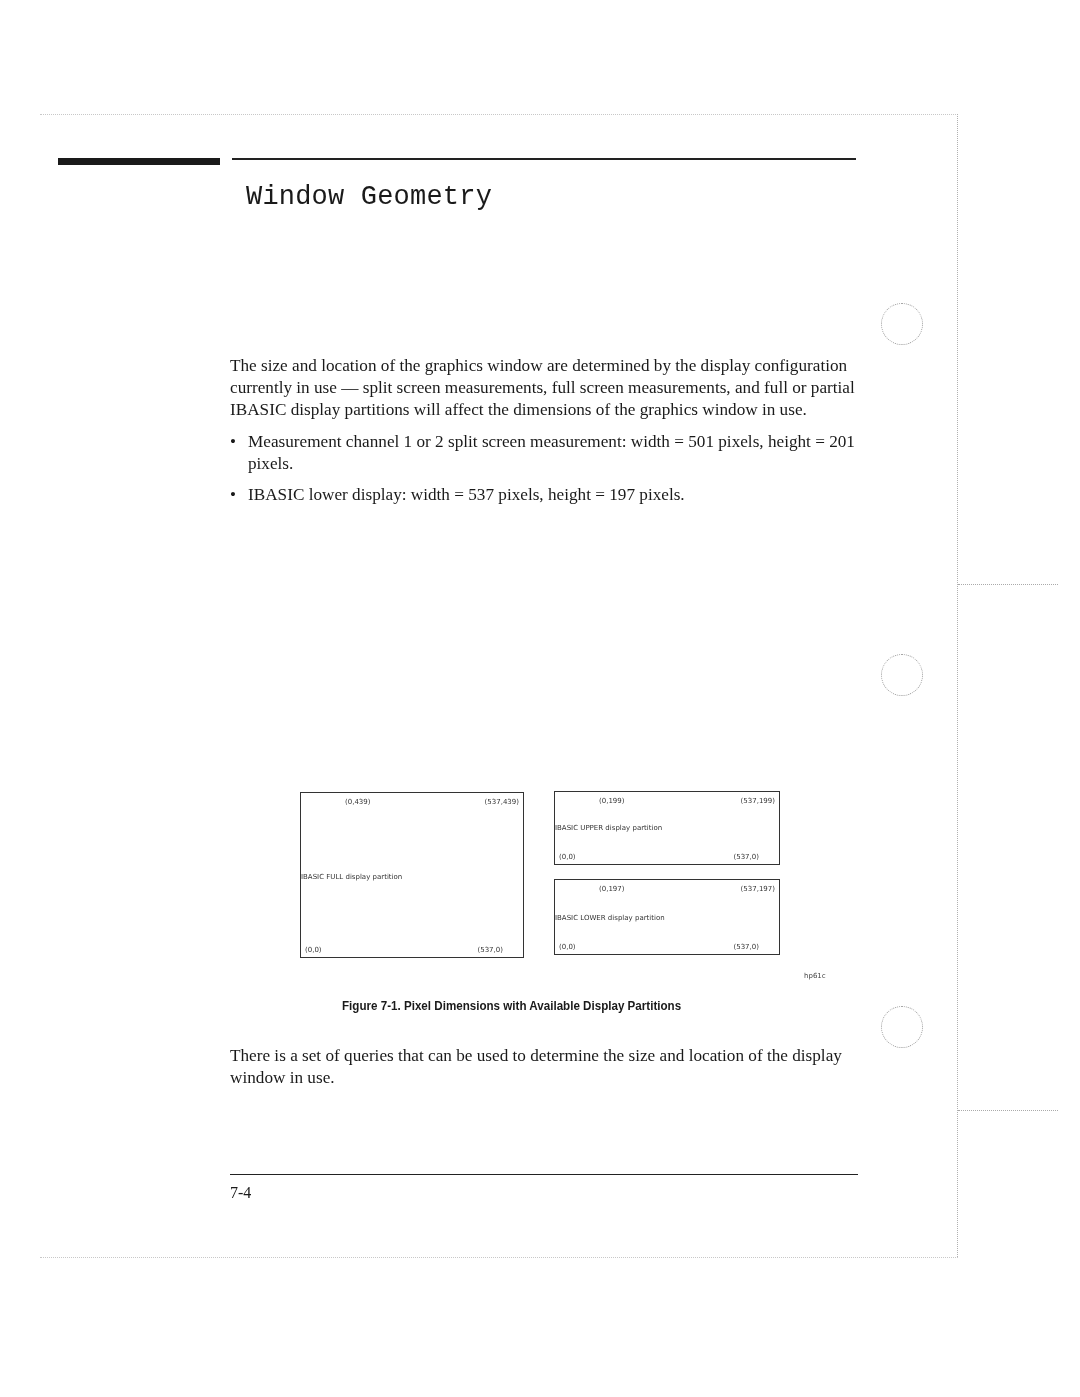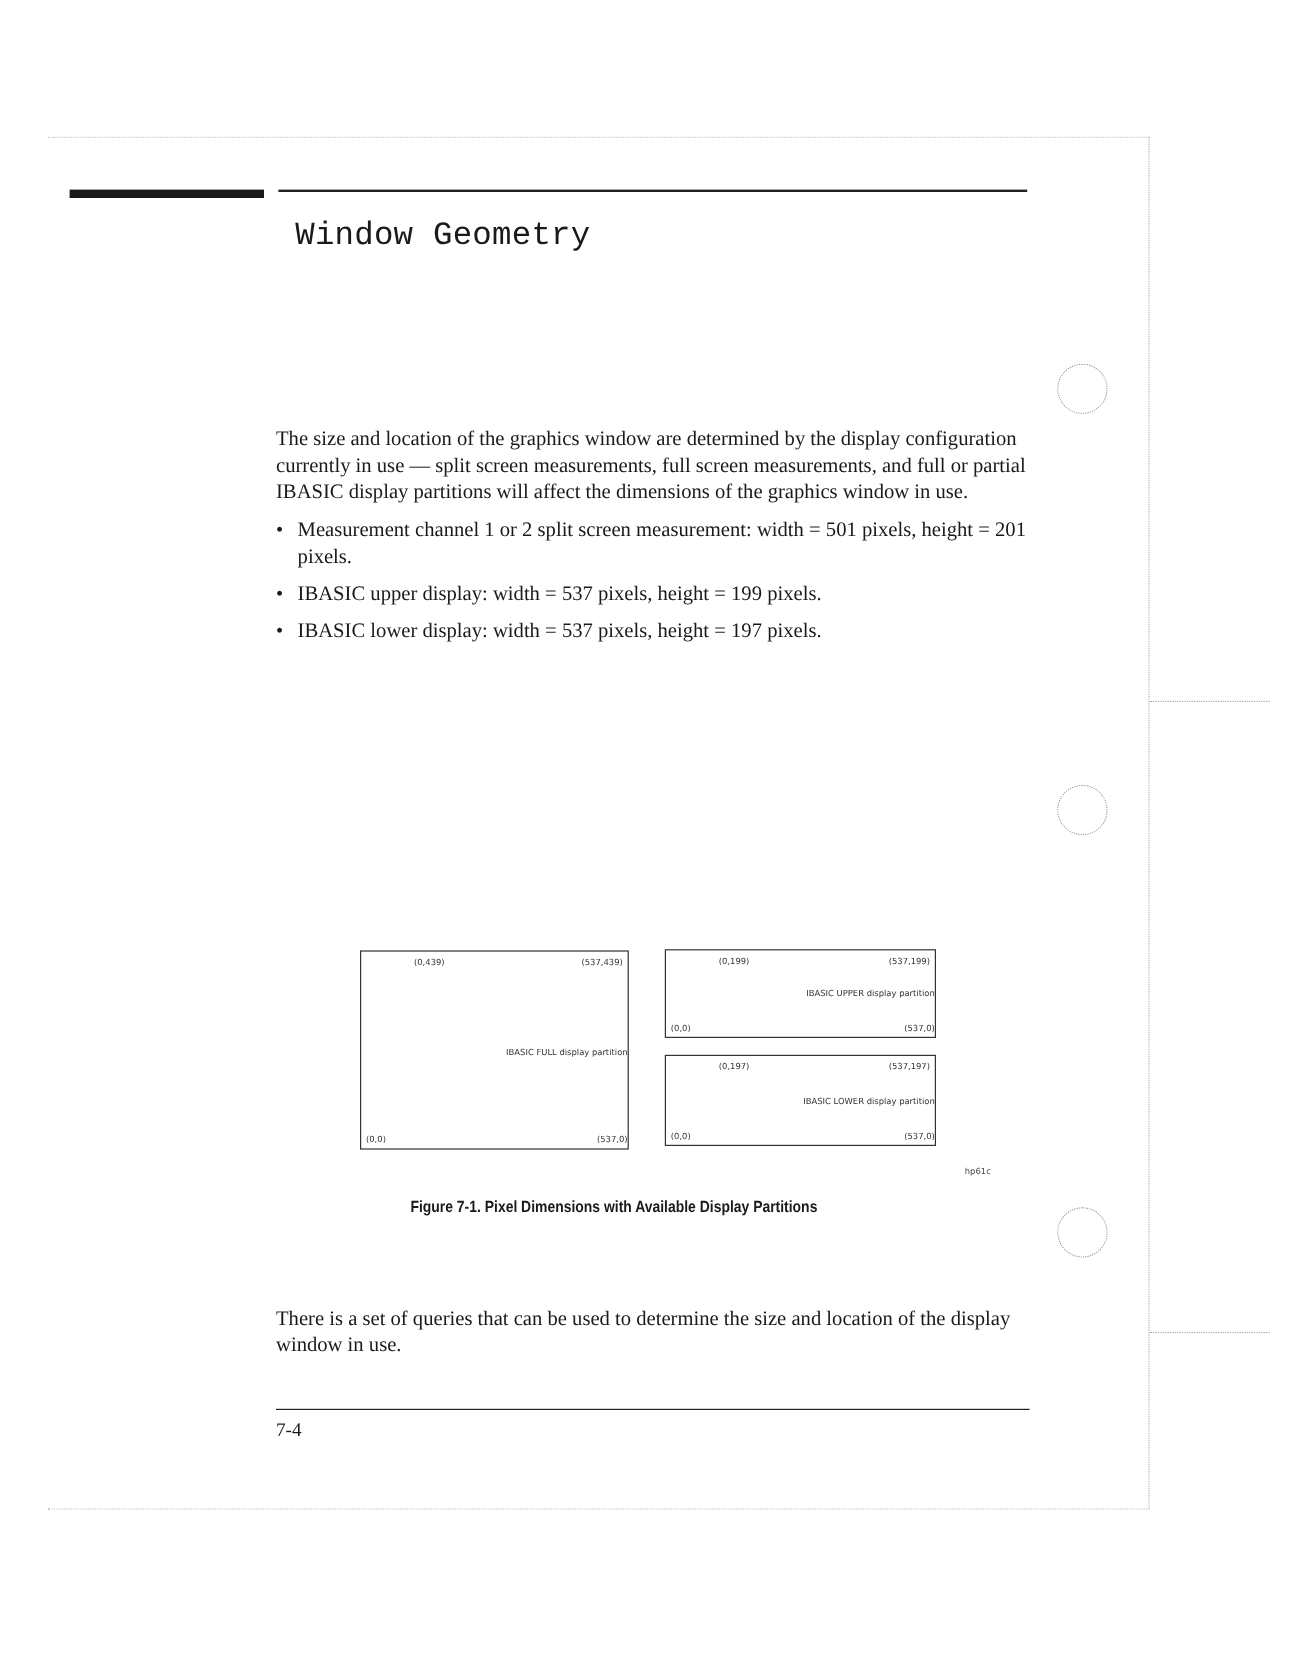--- a/index.html
+++ b/index.html
@@ -29,22 +29,22 @@
   .bullets li { position: relative; padding-left: 18px; margin-bottom: 9px; }
   .bullets li::before { content: "\2022"; position: absolute; left: 0; top: 0; font-size: 17px; }
 
   
   .fig-box { position: absolute; border: 1.5px solid #333; font-family: "DejaVu Sans", sans-serif;
              font-size: 7px; color: #333; }
   .fig-box .c { position: absolute; white-space: nowrap; }
   .fig-box .tl { left: 4px; top: 5px; padding-left: 40px; }
   .fig-box .tr { right: 4px; top: 5px; }
   .fig-box .bl { left: 4px; bottom: 3px; }
-  .fig-box .br { right: 0; bottom: 3px; }
-  .fig-box .mid { left: 12px; right: 0; text-align: right; }
+  .fig-box .br { right: 20px; bottom: 3px; }
+  .fig-box .mid { left: 0; right: 0; text-align: left; }
 
   .fig-id { position: absolute; left: 804px; top: 972px; font-family: "DejaVu Sans", sans-serif;
             font-size: 7px; color: #444; }
   .caption { position: absolute; left: 342px; top: 998px; font-family: "Liberation Sans", "DejaVu Sans", sans-serif;
              font-size: 13.5px; font-weight: bold; transform: scaleX(0.86); transform-origin: left top;
              white-space: nowrap; }
 
   .footer-rule { position: absolute; left: 230px; top: 1174px; width: 628px; border-top: 1.5px solid #222; }
   .page-num { position: absolute; left: 230px; top: 1184px; font-family: "Liberation Serif", serif; font-size: 16px; }
 </style>
@@ -61,21 +61,20 @@
 <div class="punch" style="left:881px;top:1006px;"></div>
 
 <div class="heading-bar"></div>
 <div class="heading-rule"></div>
 <h1 class="title">Window Geometry</h1>
 
 <div class="body" style="top:355px;">
   <p>The size and location of the graphics window are determined by the display configuration currently in use — split screen measurements, full screen measurements, and full or partial IBASIC display partitions will affect the dimensions of the graphics window in use.</p>
   <ul class="bullets">
     <li>Measurement channel 1 or 2 split screen measurement:   width = 501 pixels, height = 201 pixels.</li>
-    <li>IBASIC upper display:   width = 537 pixels, height = 199 pixels.</li>
     <li>IBASIC lower display:   width = 537 pixels, height = 197 pixels.</li>
   </ul>
 </div>
 
 <div class="fig-box" style="left:300px;top:792px;width:222px;height:164px;">
   <span class="c tl">(0,439)</span>
   <span class="c tr">(537,439)</span>
   <span class="c mid" style="top:80px;">IBASIC  FULL  display  partition</span>
   <span class="c bl">(0,0)</span>
   <span class="c br">(537,0)</span>
@@ -93,18 +92,18 @@
   <span class="c tl">(0,197)</span>
   <span class="c tr">(537,197)</span>
   <span class="c mid" style="top:34px;">IBASIC  LOWER  display  partition</span>
   <span class="c bl">(0,0)</span>
   <span class="c br">(537,0)</span>
 </div>
 
 <div class="fig-id">hp61c</div>
 <div class="caption">Figure 7-1. Pixel Dimensions with Available Display Partitions</div>
 
-<div class="body" style="top:1045px;margin-top:43px;">
+<div class="body" style="top:1045px;">
   <p>There is a set of queries that can be used to determine the size and location of the display window in use.</p>
 </div>
 
 <div class="footer-rule"></div>
 <div class="page-num">7-4</div>
 
 </body></html>

